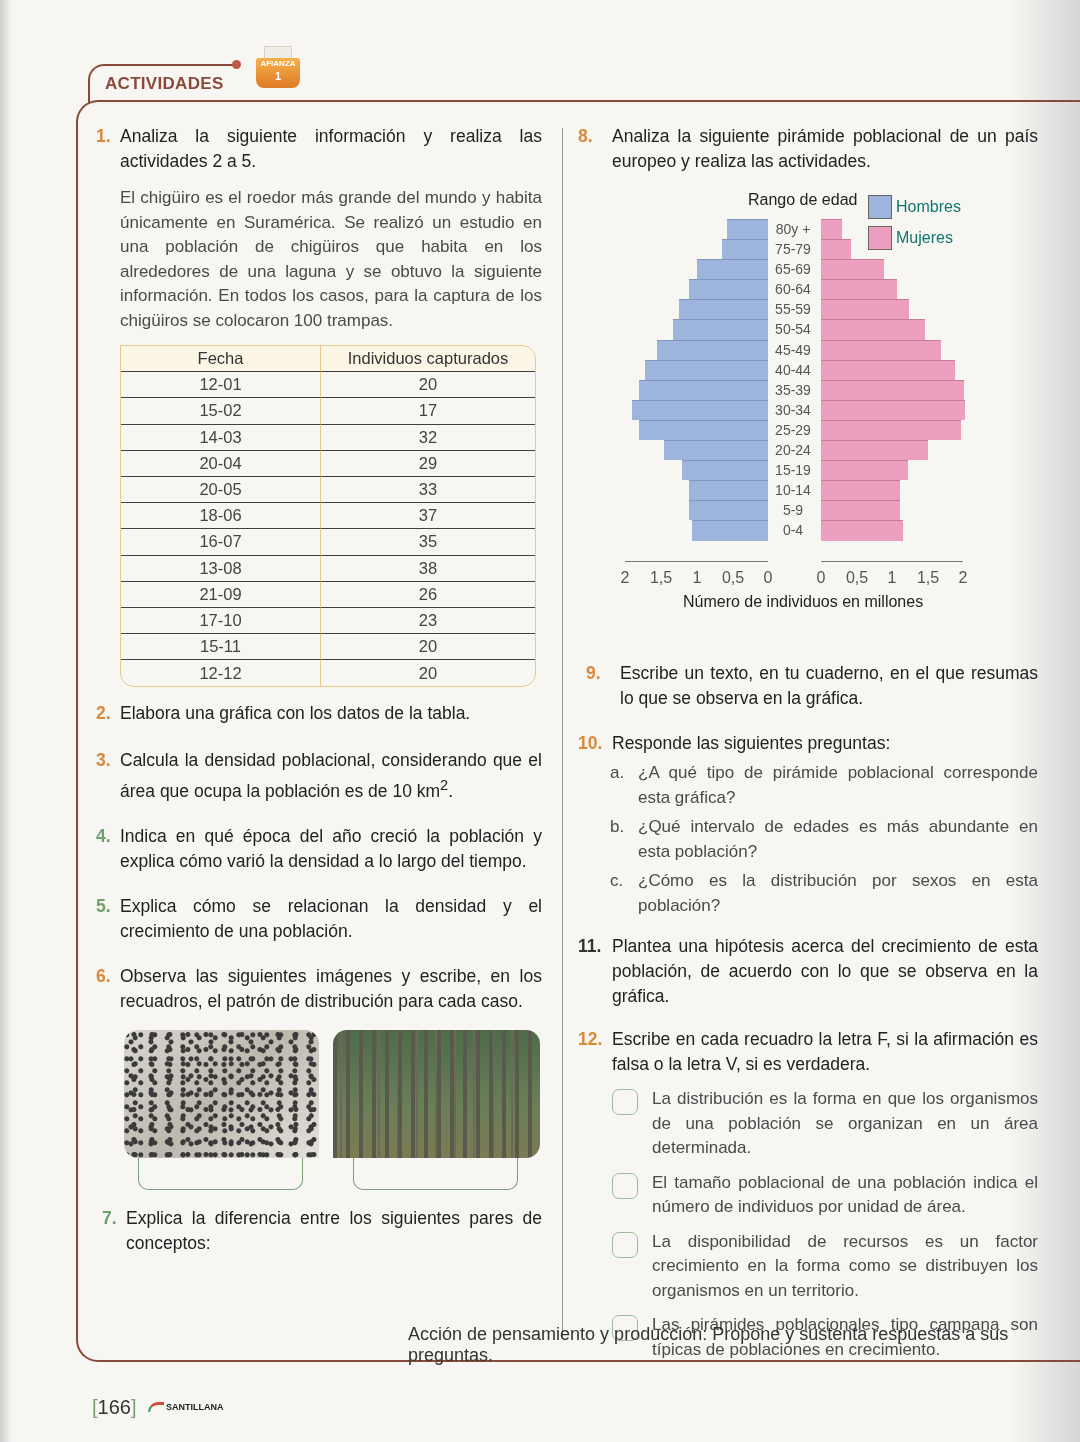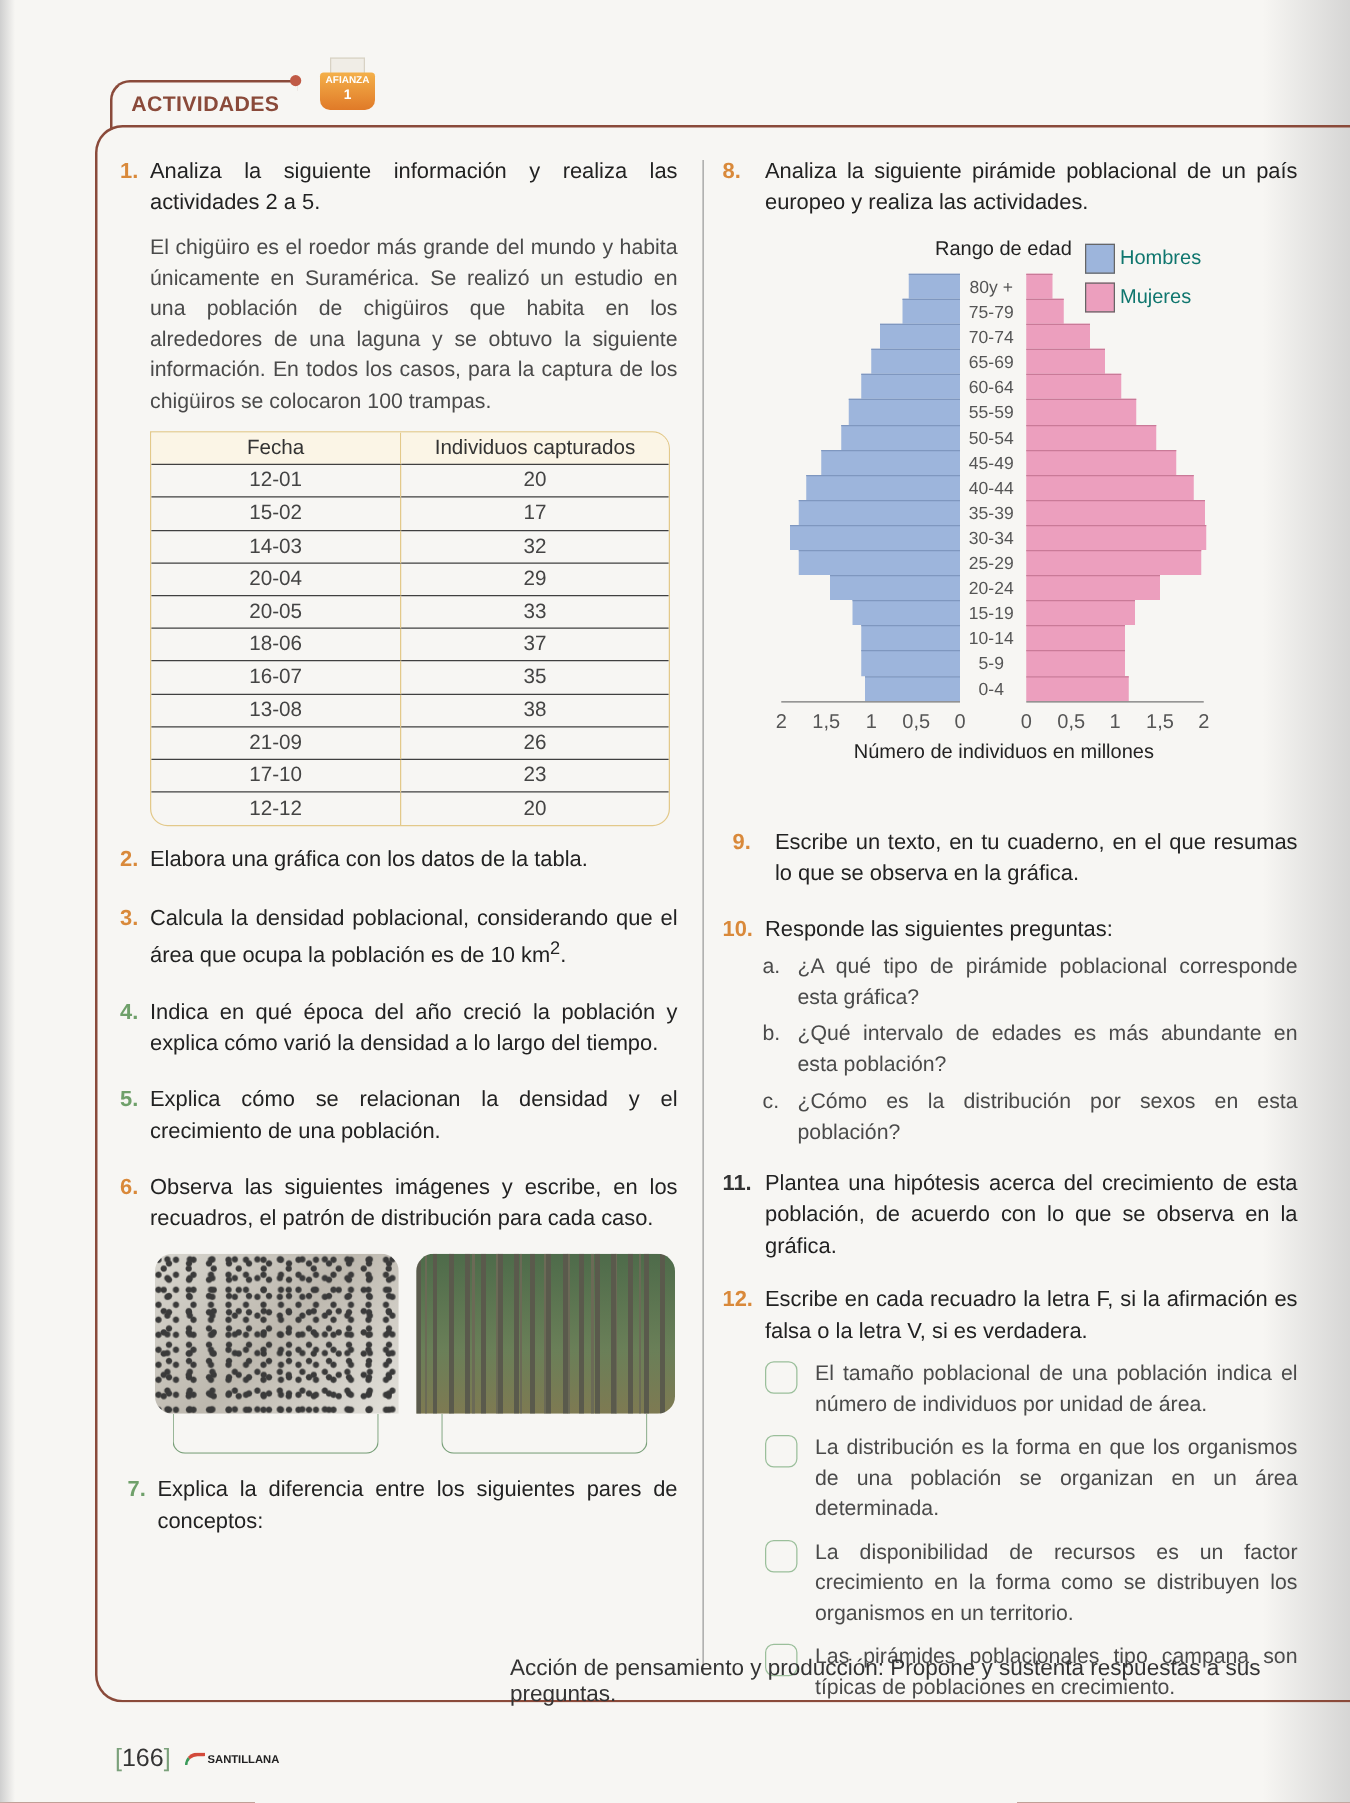--- a/index.html
+++ b/index.html
@@ -207,20 +207,24 @@
         </tr>
       <tr>
           <td>21-09</td>
           <td>26</td>
         </tr>
       <tr>
           <td>17-10</td>
           <td>23</td>
         </tr>
       <tr>
+          <td>15-11</td>
+          <td>20</td>
+        </tr>
+      <tr>
           <td>12-12</td>
           <td>20</td>
         </tr>
     </tbody>
   </table>
 
   <div class="q" style="margin-top:14px">
     <span class="num orange">2.</span>
     <span class="text">Elabora una gráfica con los datos de la tabla.</span>
   </div>
@@ -275,25 +279,20 @@
     <div class="bars" id="bars">
         <div class="bar-row">
           <div class="bar-m" style="width: 40.755px;"></div>
           <div class="bar-label">80y +</div>
           <div class="bar-f" style="width: 21.45px;"></div>
         </div>
         <div class="bar-row">
           <div class="bar-m" style="width: 45.76px;"></div>
           <div class="bar-label">75-79</div>
           <div class="bar-f" style="width: 30.03px;"></div>
-        </div>
-        <div class="bar-row">
-          <div class="bar-m" style="width: 64.35px;"></div>
-          <div class="bar-label">70-74</div>
-          <div class="bar-f" style="width: 51.48px;"></div>
         </div>
         <div class="bar-row">
           <div class="bar-m" style="width: 71.5px;"></div>
           <div class="bar-label">65-69</div>
           <div class="bar-f" style="width: 62.92px;"></div>
         </div>
         <div class="bar-row">
           <div class="bar-m" style="width: 78.65px;"></div>
           <div class="bar-label">60-64</div>
           <div class="bar-f" style="width: 75.79px;"></div>
@@ -397,25 +396,25 @@
   <div class="q q-right" style="margin-top:16px">
     <span class="num dark">11.</span>
     <span class="text">Plantea una hipótesis acerca del crecimiento de esta población, de acuerdo con lo que se observa en la gráfica.</span>
   </div>
   <div class="q q-right" style="margin-top:18px">
     <span class="num orange">12.</span>
     <span class="text">Escribe en cada recuadro la letra F, si la afirmación es falsa o la letra V, si es verdadera.</span>
   </div>
   <div class="tf" style="margin-top:10px">
     <span class="tf-box"></span>
-    <span class="text">El tamaño poblacional de una población indica el número de individuos por unidad de área.</span>
+    <span class="text">La distribución es la forma en que los organismos de una población se organizan en un área determinada.</span>
   </div>
   <div class="tf" style="margin-top:10px">
     <span class="tf-box"></span>
-    <span class="text">La distribución es la forma en que los organismos de una población se organizan en un área determinada.</span>
+    <span class="text">El tamaño poblacional de una población indica el número de individuos por unidad de área.</span>
   </div>
   <div class="tf" style="margin-top:10px">
     <span class="tf-box"></span>
     <span class="text">La disponibilidad de recursos es un factor crecimiento en la forma como se distribuyen los organismos en un territorio.</span>
   </div>
   <div class="tf" style="margin-top:10px">
     <span class="tf-box"></span>
     <span class="text">Las pirámides poblacionales tipo campana son típicas de poblaciones en crecimiento.</span>
   </div>
 </div>

